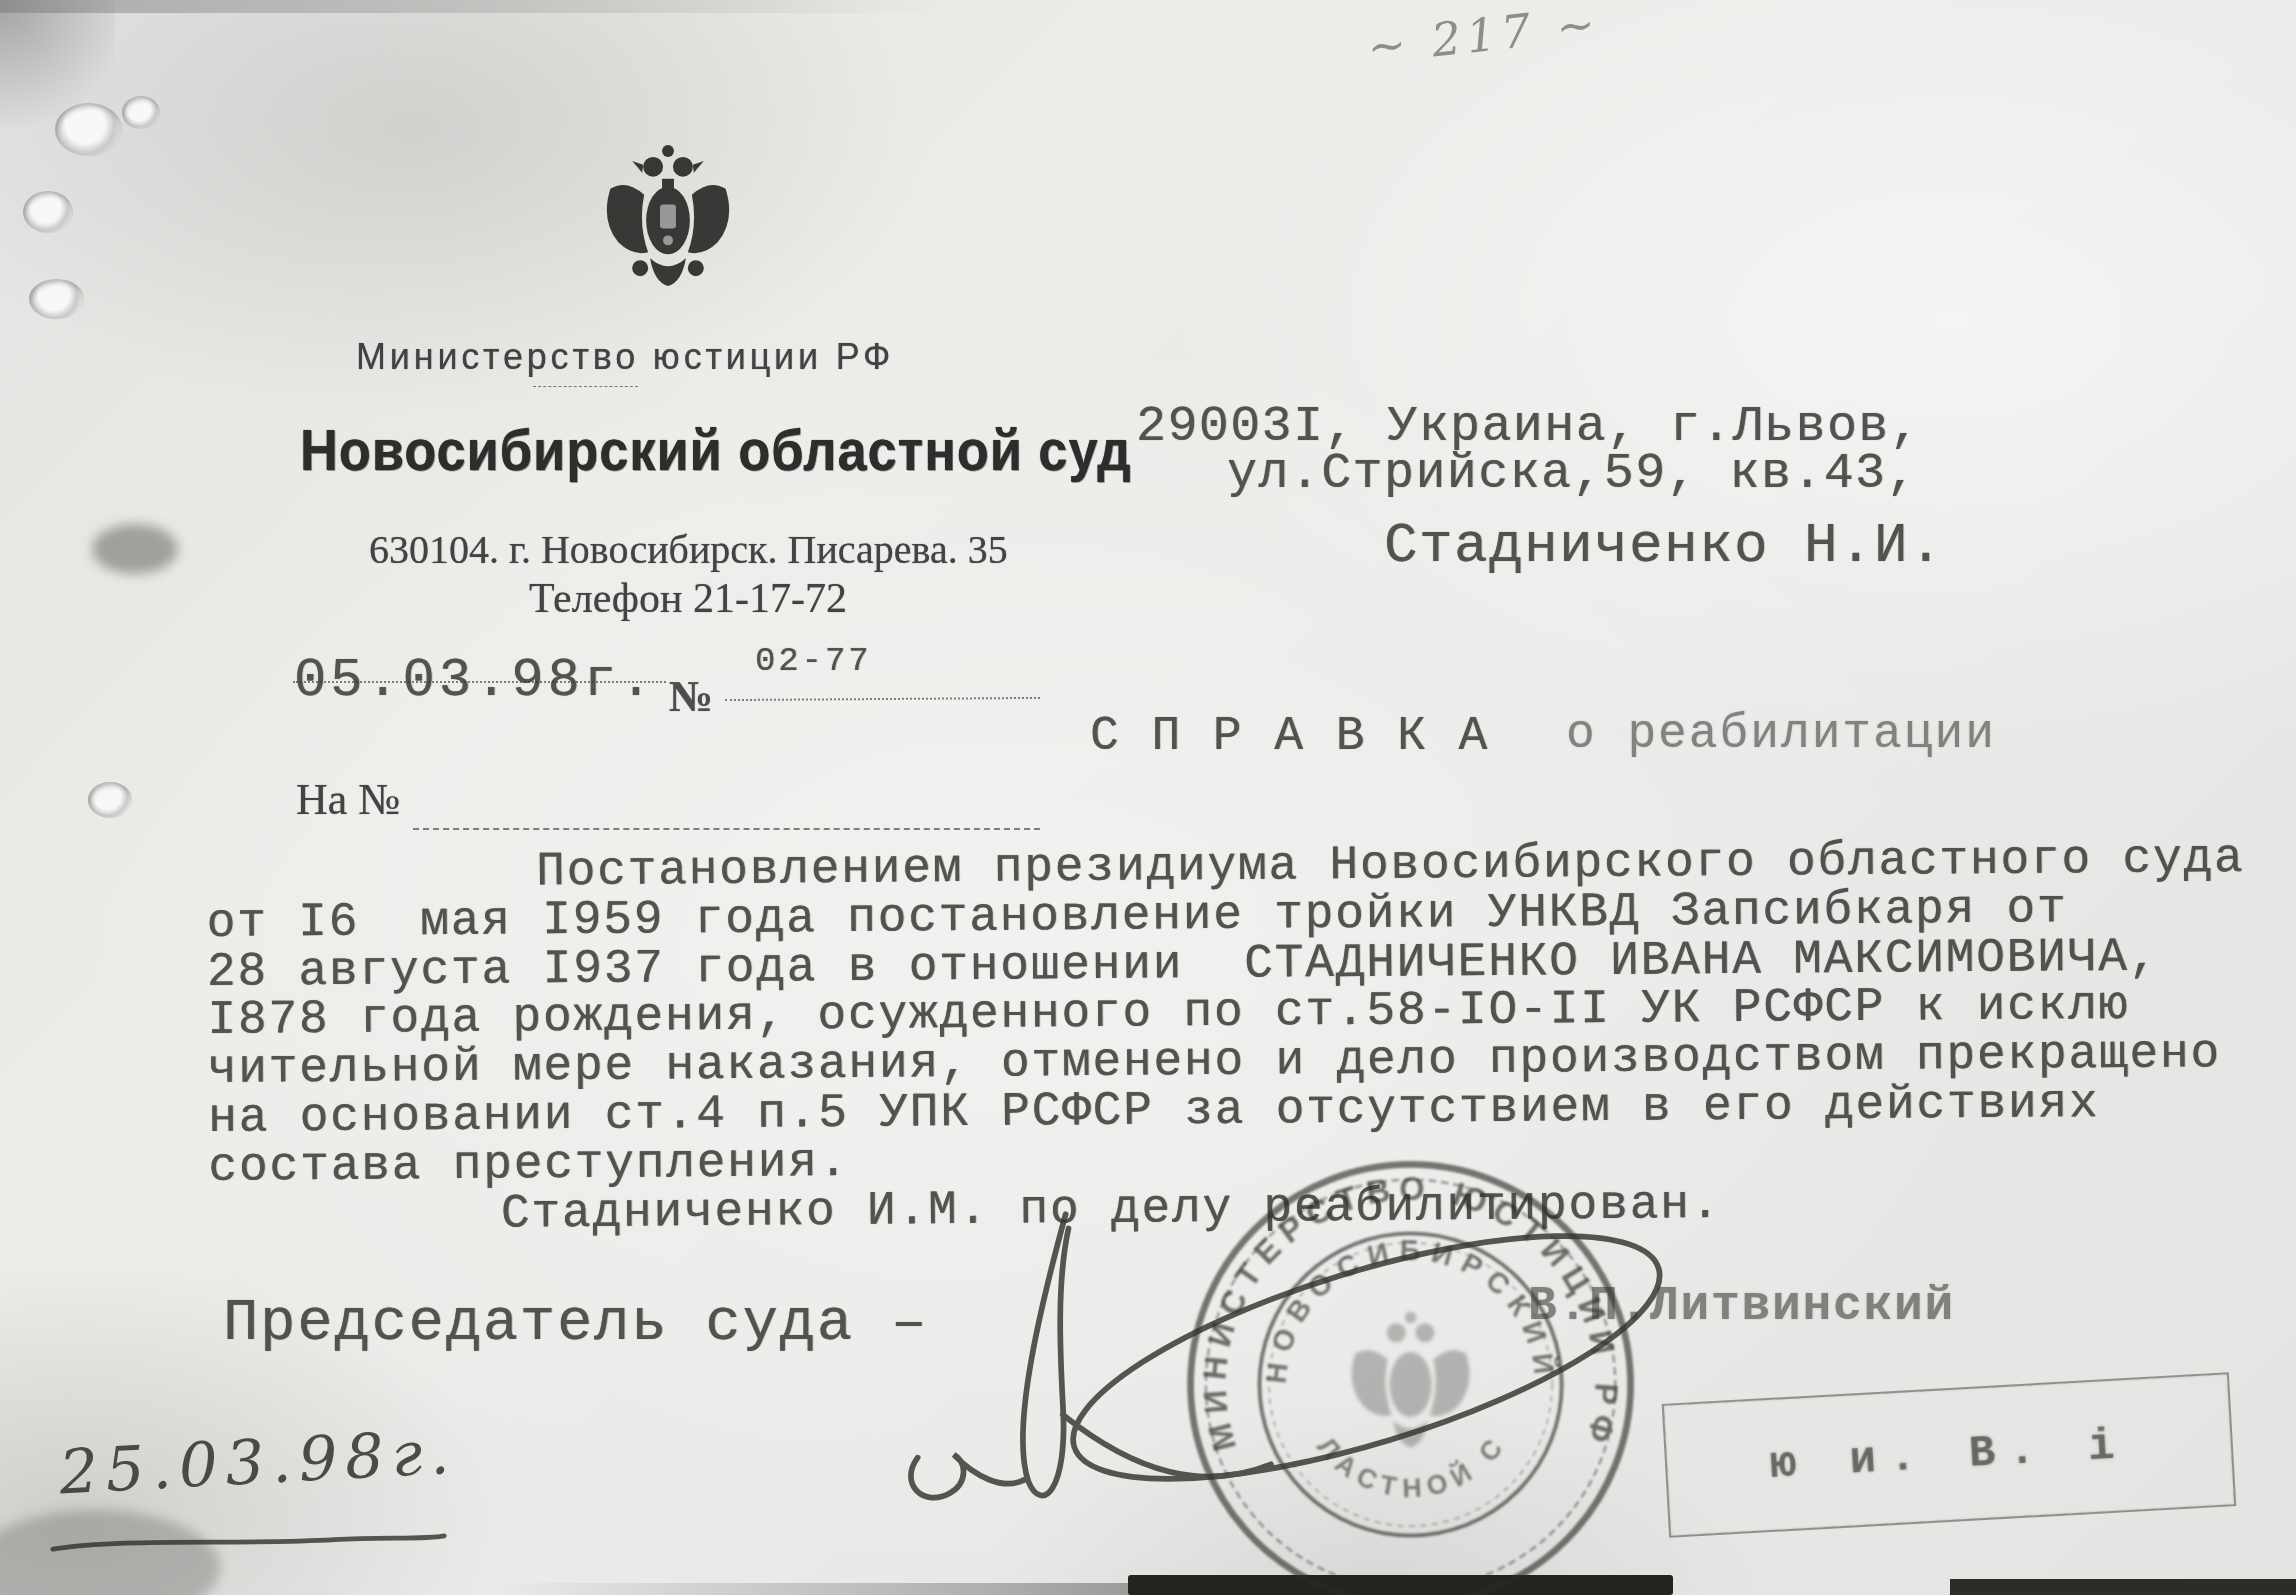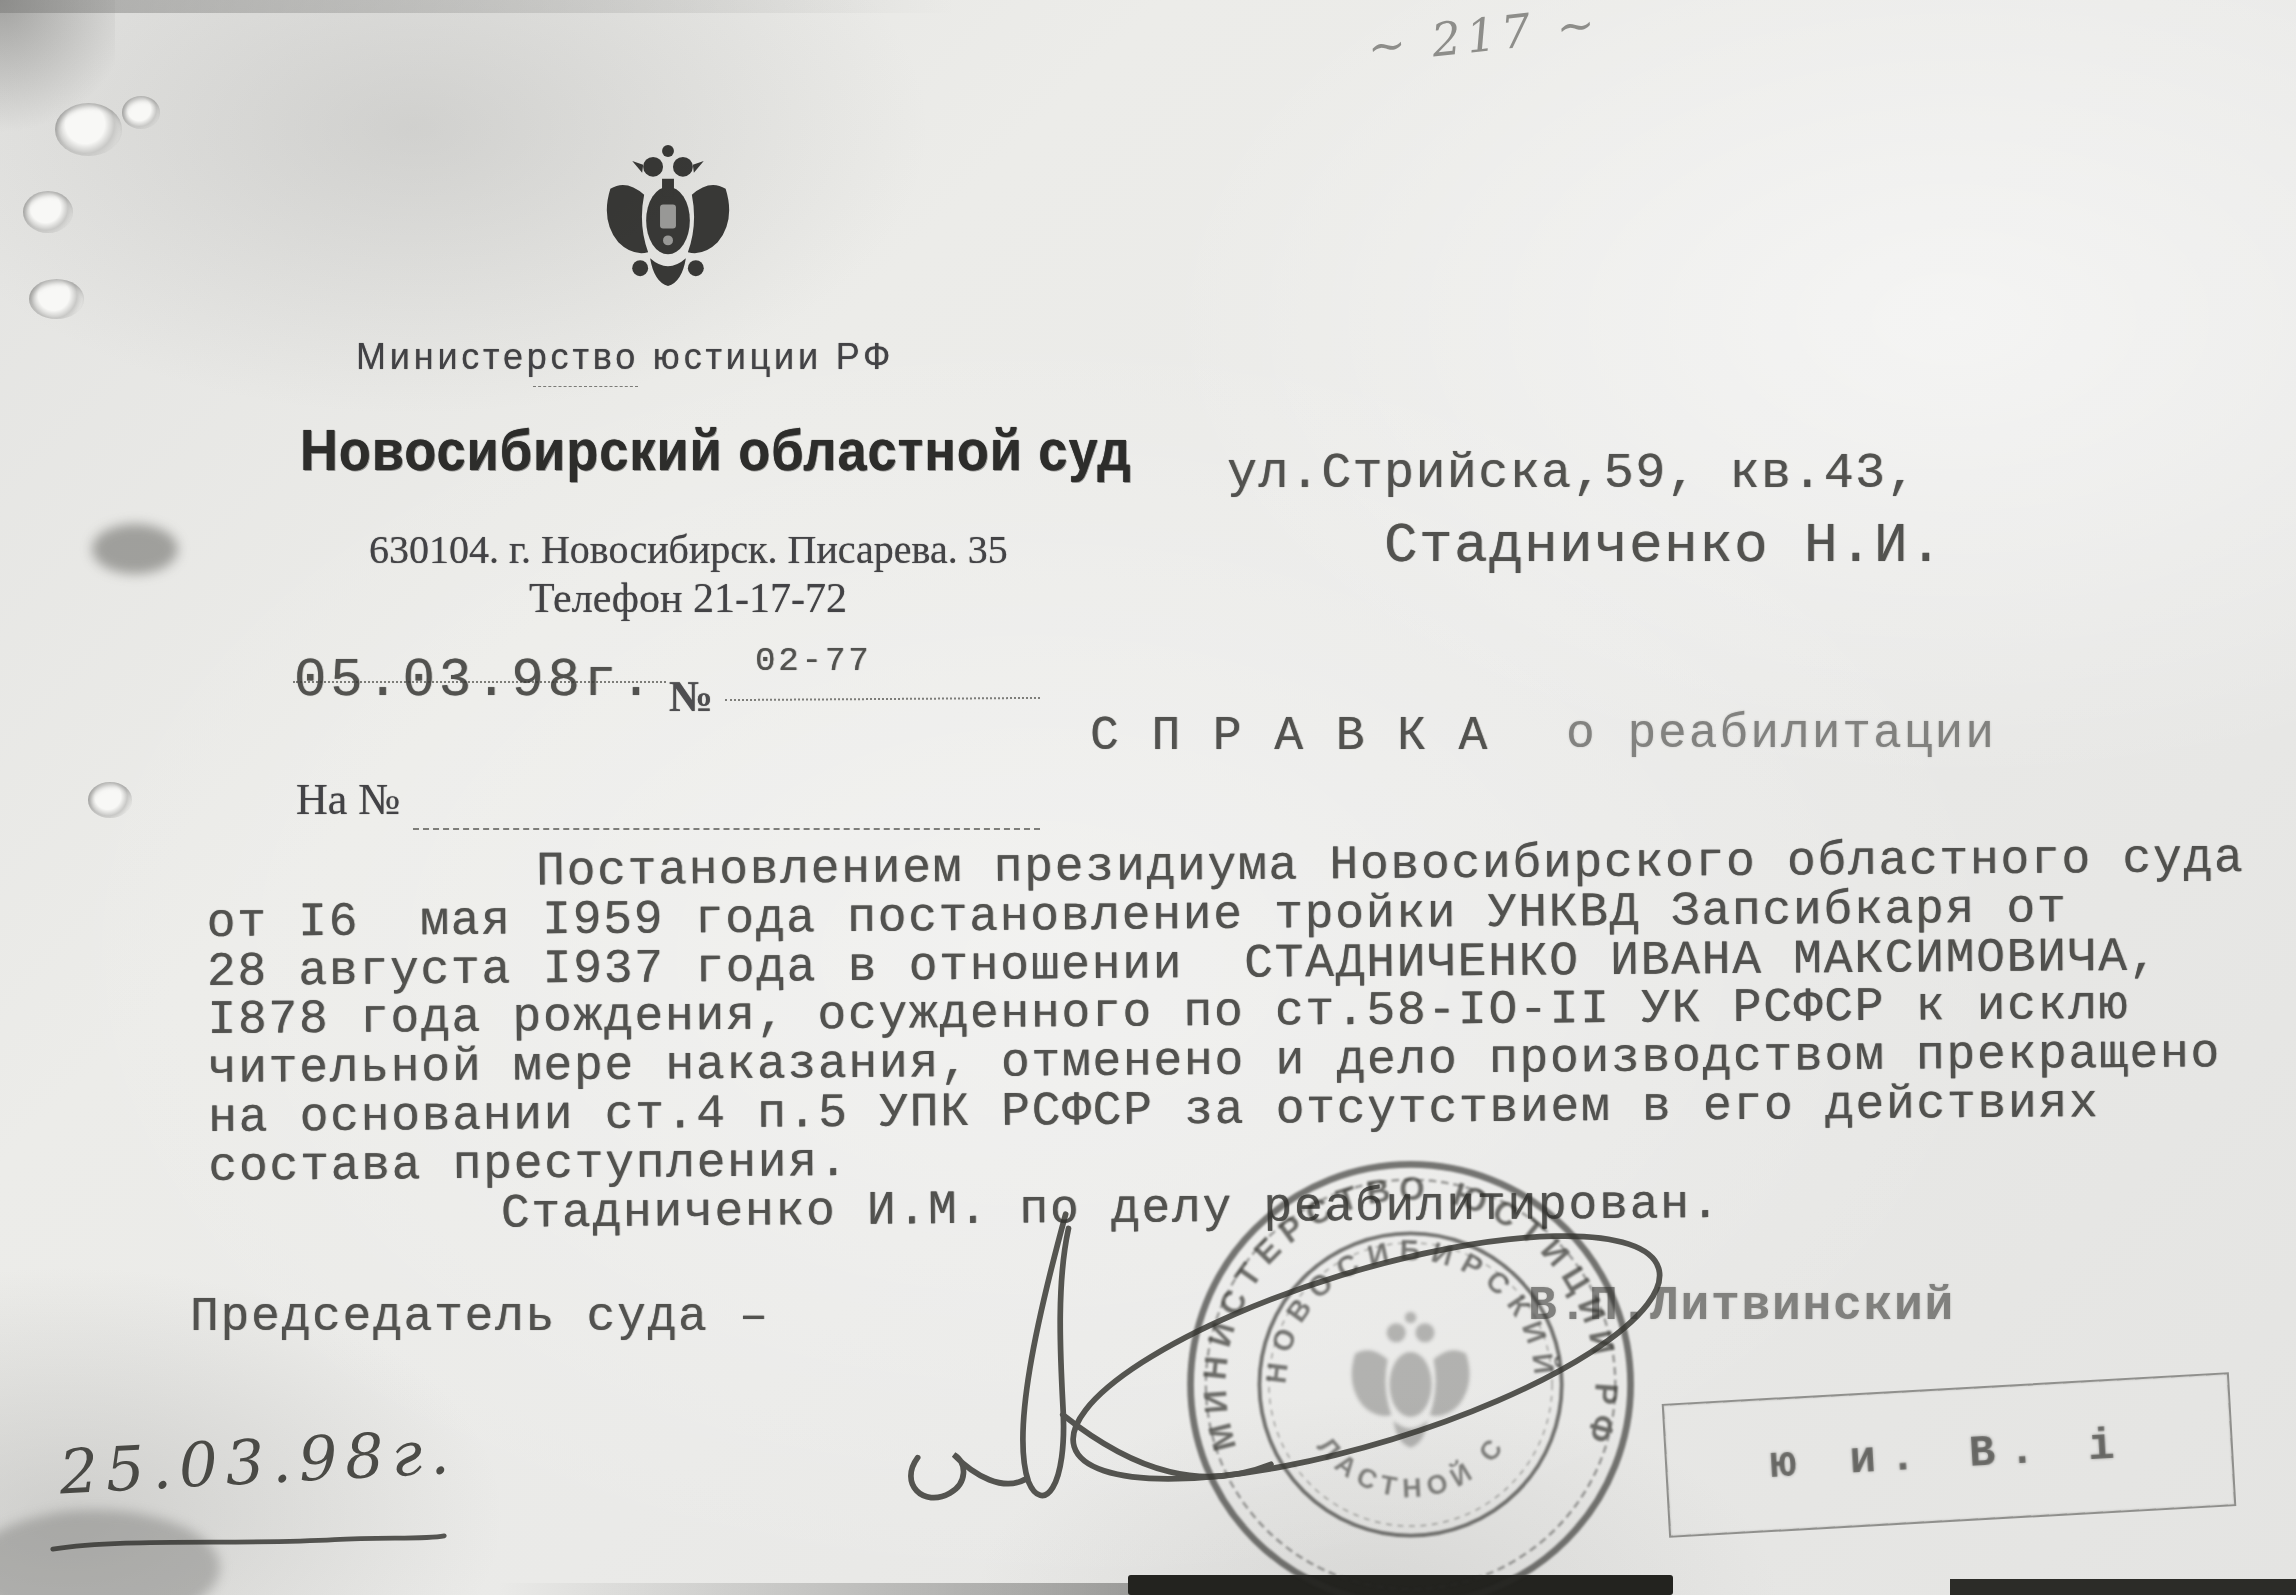--- a/index.html
+++ b/index.html
@@ -123,38 +123,39 @@
 
   <div class="typed" style="left:294px;top:650px;font-size:54px;letter-spacing:3.8px;">05.03.98г.</div>
   <div class="printed lh-serif" style="left:669px;top:671px;font-size:44px;font-weight:bold;opacity:.8;">№</div>
   <div class="typed" style="left:755px;top:642px;font-size:34px;letter-spacing:2.9px;">02-77</div>
   <div class="rule worn" style="left:293px;top:681px;width:373px;"></div>
   <div class="rule worn" style="left:725px;top:698px;width:315px;transform:rotate(-.4deg);"></div>
 
   <div class="printed lh-serif" style="left:296px;top:774px;font-size:44px;font-weight:normal;opacity:.85;">На №</div>
   <div class="rule" style="left:413px;top:828px;width:627px;"></div>
 
+  <div class="typed" style="left:1136px;top:398px;font-size:50px;letter-spacing:1.4px;">29003I, Украина, г.Львов,</div>
   <div class="typed" style="left:1227px;top:445px;font-size:50px;letter-spacing:1.4px;font-family:Liberation Mono, monospace;">ул.Стрийска,59, кв.43,</div>
   <div class="typed" style="left:1384px;top:514px;font-size:56px;letter-spacing:1.4px;">Стадниченко Н.И.</div>
 
   <div class="typed" style="left:1090px;top:709px;font-size:48px;letter-spacing:1.9px;">С П Р А В К А</div>
   <div class="typed faded" style="left:1566px;top:707px;font-size:48px;letter-spacing:1.9px;">о реабилитации</div>
 
   <div style="position:absolute;left:206px;top:847px;width:2093px;transform:rotate(-.45deg);transform-origin:left top;">
     <div class="typed" style="left:330px;top:0;font-size:48px;letter-spacing:1.7px;">Постановлением президиума Новосибирского областного суда</div>
     <div class="typed" style="left:0;top:49px;font-size:48px;letter-spacing:1.7px;">от I6  мая I959 года постановление тройки УНКВД Запсибкаря от</div>
     <div class="typed" style="left:0;top:98px;font-size:48px;letter-spacing:1.7px;">28 августа I937 года в отношении  СТАДНИЧЕНКО ИВАНА МАКСИМОВИЧА,</div>
     <div class="typed" style="left:0;top:146px;font-size:48px;letter-spacing:1.7px;">I878 года рождения, осужденного по ст.58-IO-II УК РСФСР к исклю</div>
     <div class="typed" style="left:0;top:195px;font-size:48px;letter-spacing:1.7px;">чительной мере наказания, отменено и дело производством прекращено</div>
     <div class="typed" style="left:0;top:244px;font-size:48px;letter-spacing:1.7px;">на основании ст.4 п.5 УПК РСФСР за отсутствием в его действиях</div>
     <div class="typed" style="left:0;top:293px;font-size:48px;letter-spacing:1.7px;">состава преступления.</div>
     <div class="typed" style="left:292px;top:342px;font-size:48px;letter-spacing:1.7px;">Стадниченко И.М. по делу реабилитирован.</div>
   </div>
 
-  <div class="typed" style="left:190px;top:1290px;font-size:48px;letter-spacing:1.7px;">Председатель суда –</div>
+  <div class="typed" style="left:223px;top:1290px;font-size:59px;letter-spacing:1.7px;">Председатель суда –</div>
   <div class="typed faded" style="left:1528px;top:1279px;font-size:48px;letter-spacing:1.7px;font-weight:bold;">В.П.Литвинский</div>
 
   <svg style="left:1159px;top:1130px;filter:blur(0.8px);" width="507" height="507" viewBox="0 0 530 530">
     <g fill="none" stroke="rgba(42,42,38,.62)">
       <circle cx="263" cy="266" r="230" stroke-width="7"></circle>
       <circle cx="263" cy="266" r="214" stroke-width="2.5" stroke-dasharray="8 5" opacity=".7"></circle>
       <circle cx="263" cy="266" r="158" stroke-width="4"></circle>
       <circle cx="263" cy="266" r="148" stroke-width="1.5" stroke-dasharray="6 6" opacity=".6"></circle>
     </g>
     <defs>

